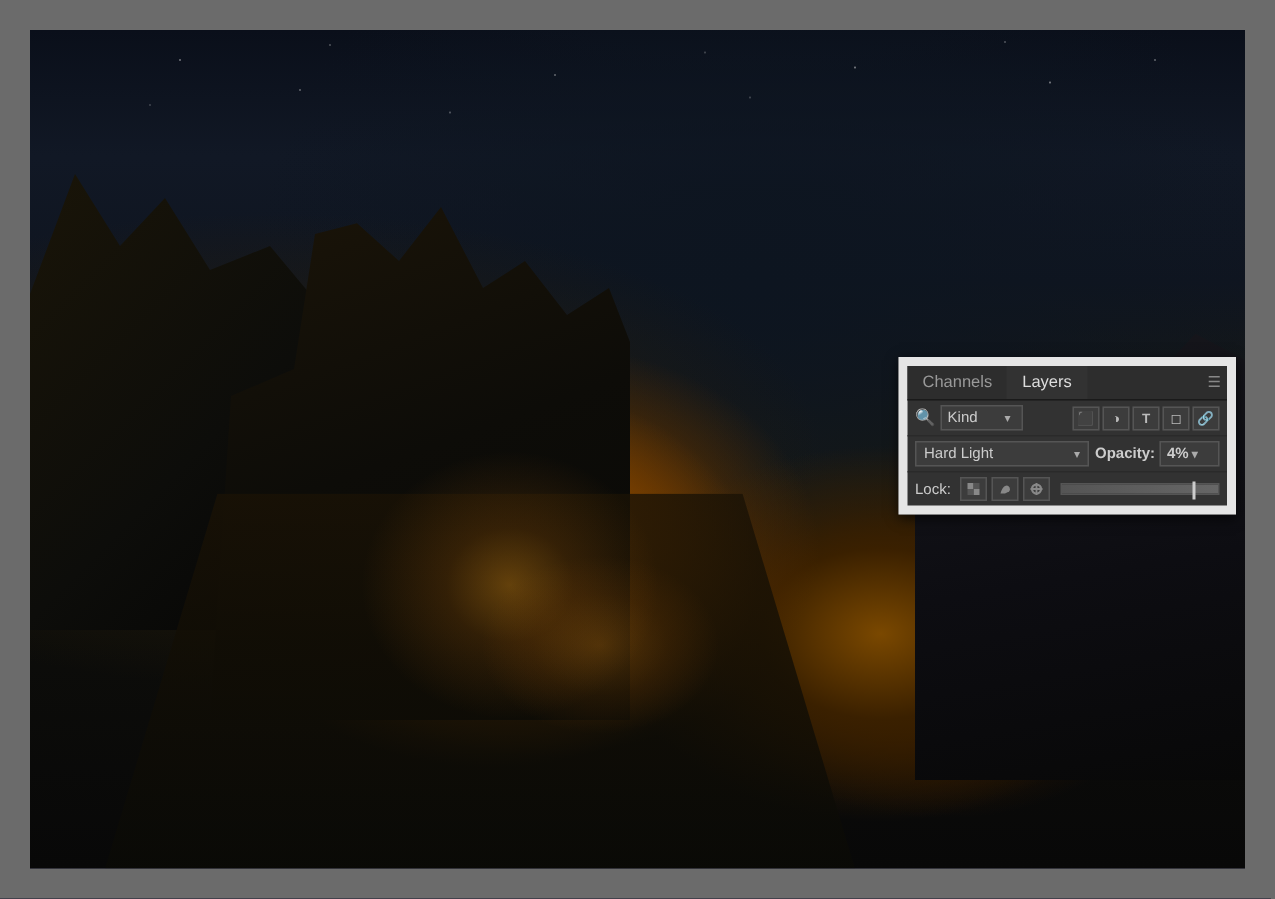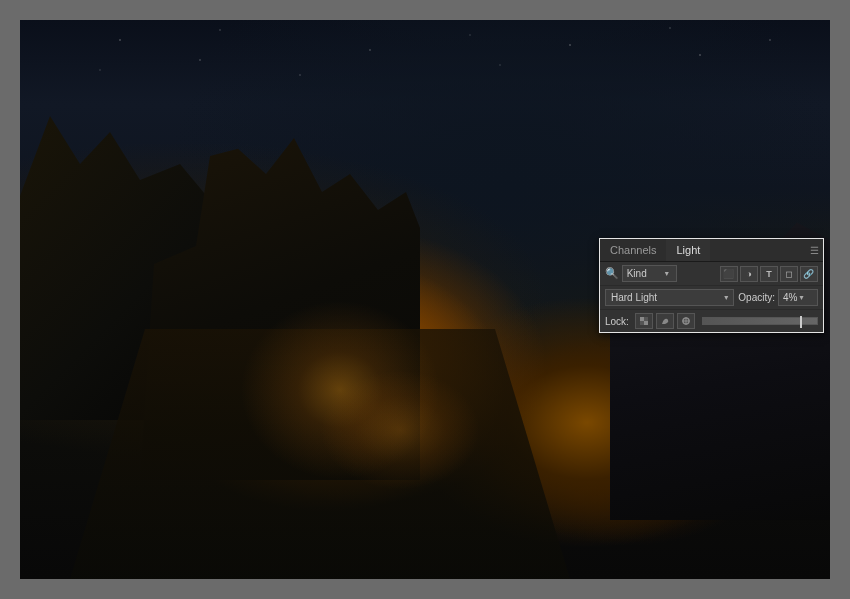--- a/index.html
+++ b/index.html
@@ -114,21 +114,21 @@
         radial-gradient(1px 1px at 680px 35px, rgba(255,255,255,0.6) 0%, transparent 100%);
     }
 
     
     .layers-panel {
       position: absolute;
       top: 218px;
       right: 6px;
       width: 225px;
       background: #323232;
-      border: 1px solid #e5e5e5;
+      border: 6px solid #e5e5e5;
       box-shadow: 0 2px 8px rgba(0,0,0,0.7);
     }
     .panel-tabs {
       display: flex;
       background: #2d2d2d;
       border-bottom: 1px solid #1a1a1a;
       align-items: center;
       position: relative;
     }
     .panel-tab {
@@ -208,20 +208,21 @@
       font-size: 10px;
       gap: 3px;
       cursor: pointer;
       flex: 1;
     }
     .opacity-section {
       display: flex;
       align-items: center;
       gap: 3px;
       margin-left: auto;
+      font-weight: bold;
     }
     .opacity-label {
       color: #ccc;
       font-size: 10px;
     }
     .opacity-value-box {
       display: flex;
       align-items: center;
       background: #3c3c3c;
       border: 1px solid #555;
@@ -275,21 +276,21 @@
   <div class="light-glow"></div>
   <div class="light-glow2"></div>
 
   <div class="layers-panel">
 
     <div class="panel-tabs">
       <div class="panel-tab">
         <span>Channels</span>
       </div>
       <div class="panel-tab active">
-        <span>Light</span>
+        <span>Layers</span>
       </div>
       <div class="panel-menu-btn">
         <span>☰</span>
       </div>
     </div>
 
     <div class="filter-section">
       <span class="search-icon-box">🔍</span>
       <div class="kind-dropdown">
         <span>Kind</span>

